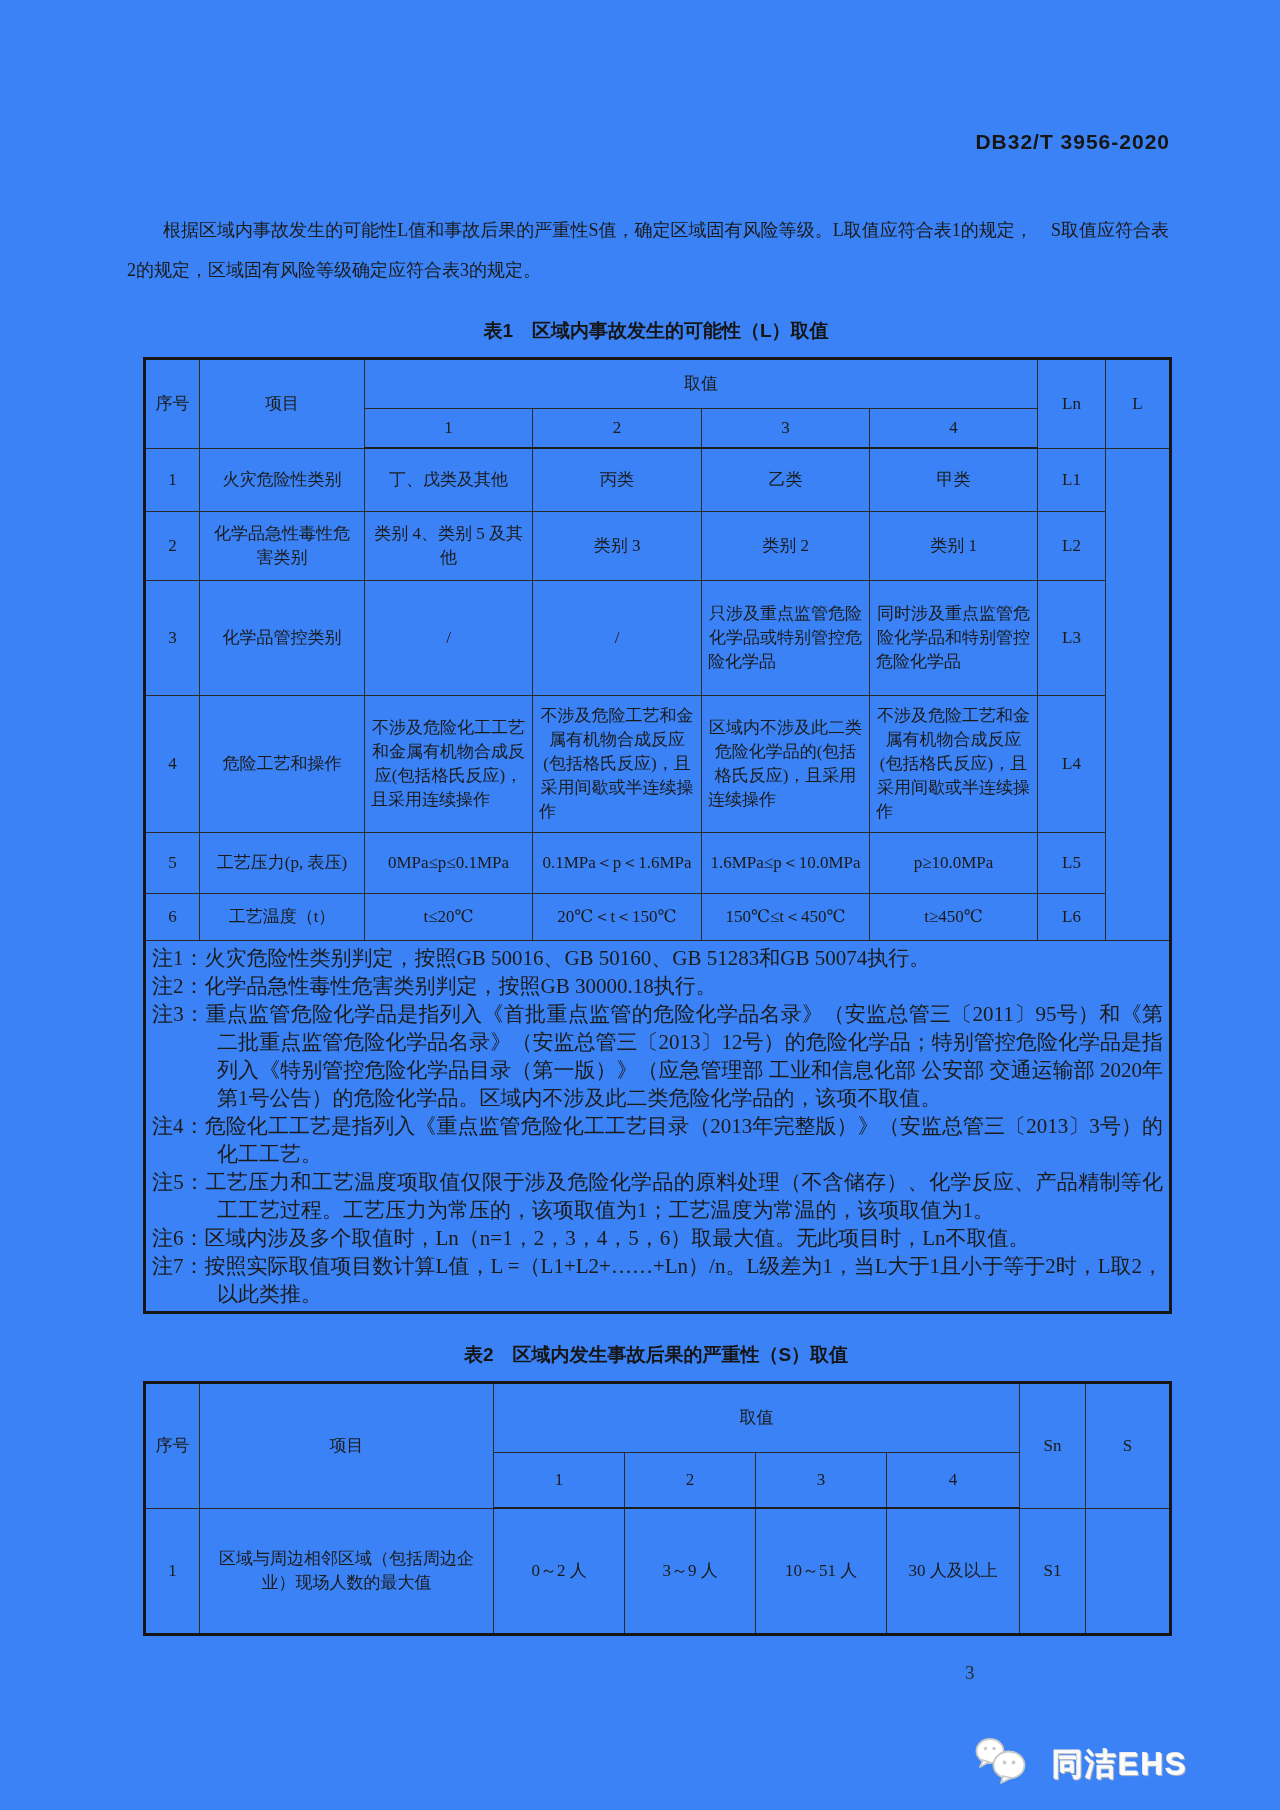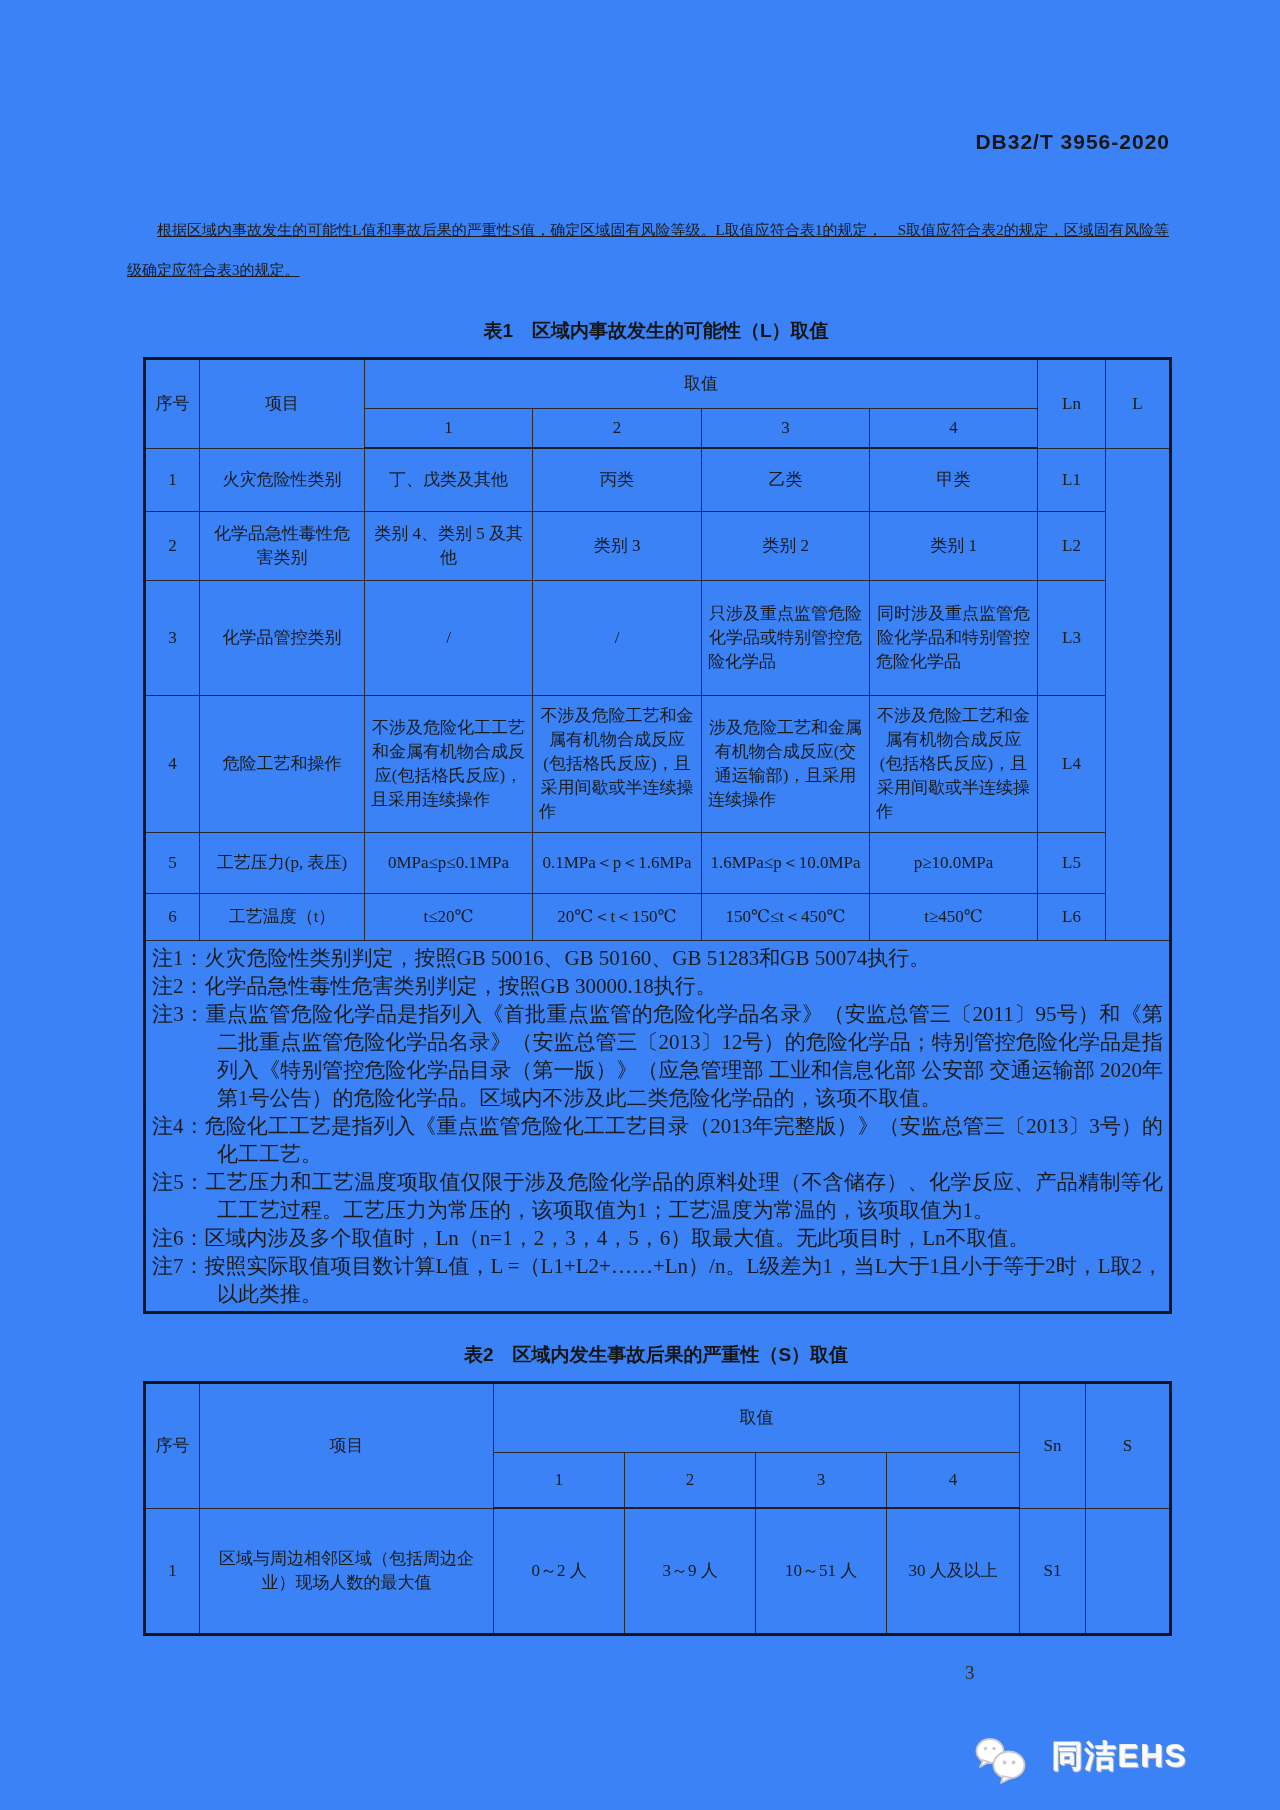--- a/index.html
+++ b/index.html
@@ -18,22 +18,22 @@
     font-weight:bold;font-size:21px;letter-spacing:1px;color:#161616;
   }
   .content{position:absolute;left:143px;top:176px;width:1026px;}
   .section-heading{
     font-family:"Liberation Sans","DejaVu Sans",sans-serif;
     font-weight:bold;font-size:21px;color:#151515;
   }
   .section-heading .secnum{margin-right:20px;}
   .intro{
     margin:34px 0 0 -16px;width:1042px;
-    font-size:15px;line-height:40px;
-    text-indent:2em;text-align:justify;color:#1b1b1b;text-decoration:underline;
+    font-size:18px;line-height:40px;
+    text-indent:2em;text-align:justify;color:#1b1b1b;
   }
   .caption{
     margin-top:28px;text-align:center;
     font-family:"Liberation Sans","DejaVu Sans",sans-serif;
     font-weight:bold;font-size:19px;color:#151515;
   }
   .caption.c2{}
   table.t{
     margin-top:13px;border-collapse:collapse;table-layout:fixed;
     width:1026px;font-size:17px;color:#1b1b1b;
@@ -72,21 +72,21 @@
   .t2 tr.hA td{height:62px;}
   .t2 tr.hB td{height:48px;}
   .t2 tr.r1 td{height:118px;}
   .t2{margin-top:15px;}
   .pageno{
     position:absolute;top:1662px;left:965px;
     font-size:19px;color:#2a2a2a;
   }
   .watermark{
     position:absolute;top:1736px;right:92px;
-    display:flex;align-items:flex-start;gap:21px;
+    display:flex;align-items:flex-end;gap:21px;
   }
   .watermark .wm-text{
     font-family:"Liberation Sans","DejaVu Sans",sans-serif;
     font-size:31px;font-weight:bold;color:#fbfbfb;
     text-shadow:1px 1px 1px #bdbdbd, -1px -1px 0 #ececec;
     letter-spacing:2px;
   }
   .wm-icon svg{display:block;}
 </style>
 </head>
@@ -154,21 +154,21 @@
         <td>/</td>
         <td class="just">只涉及重点监管危险化学品或特别管控危险化学品</td>
         <td class="just">同时涉及重点监管危险化学品和特别管控危险化学品</td>
         <td>L3</td>
       </tr>
       <tr class="r4">
         <td>4</td>
         <td class="item">危险工艺和操作</td>
         <td class="just">不涉及危险化工工艺和金属有机物合成反应(包括格氏反应)，且采用连续操作</td>
         <td class="just">不涉及危险工艺和金属有机物合成反应(包括格氏反应)，且采用间歇或半连续操作</td>
-        <td class="just">涉及危险工艺和金属有机物合成反应(交通运输部)，且采用连续操作</td>
+        <td class="just">区域内不涉及此二类危险化学品的(包括格氏反应)，且采用连续操作</td>
         <td class="just">不涉及危险工艺和金属有机物合成反应(包括格氏反应)，且采用间歇或半连续操作</td>
         <td>L4</td>
       </tr>
       <tr class="r5">
         <td>5</td>
         <td class="item">工艺压力(p, 表压)</td>
         <td>0MPa≤p≤0.1MPa</td>
         <td>0.1MPa＜p＜1.6MPa</td>
         <td>1.6MPa≤p＜10.0MPa</td>
         <td>p≥10.0MPa</td>

